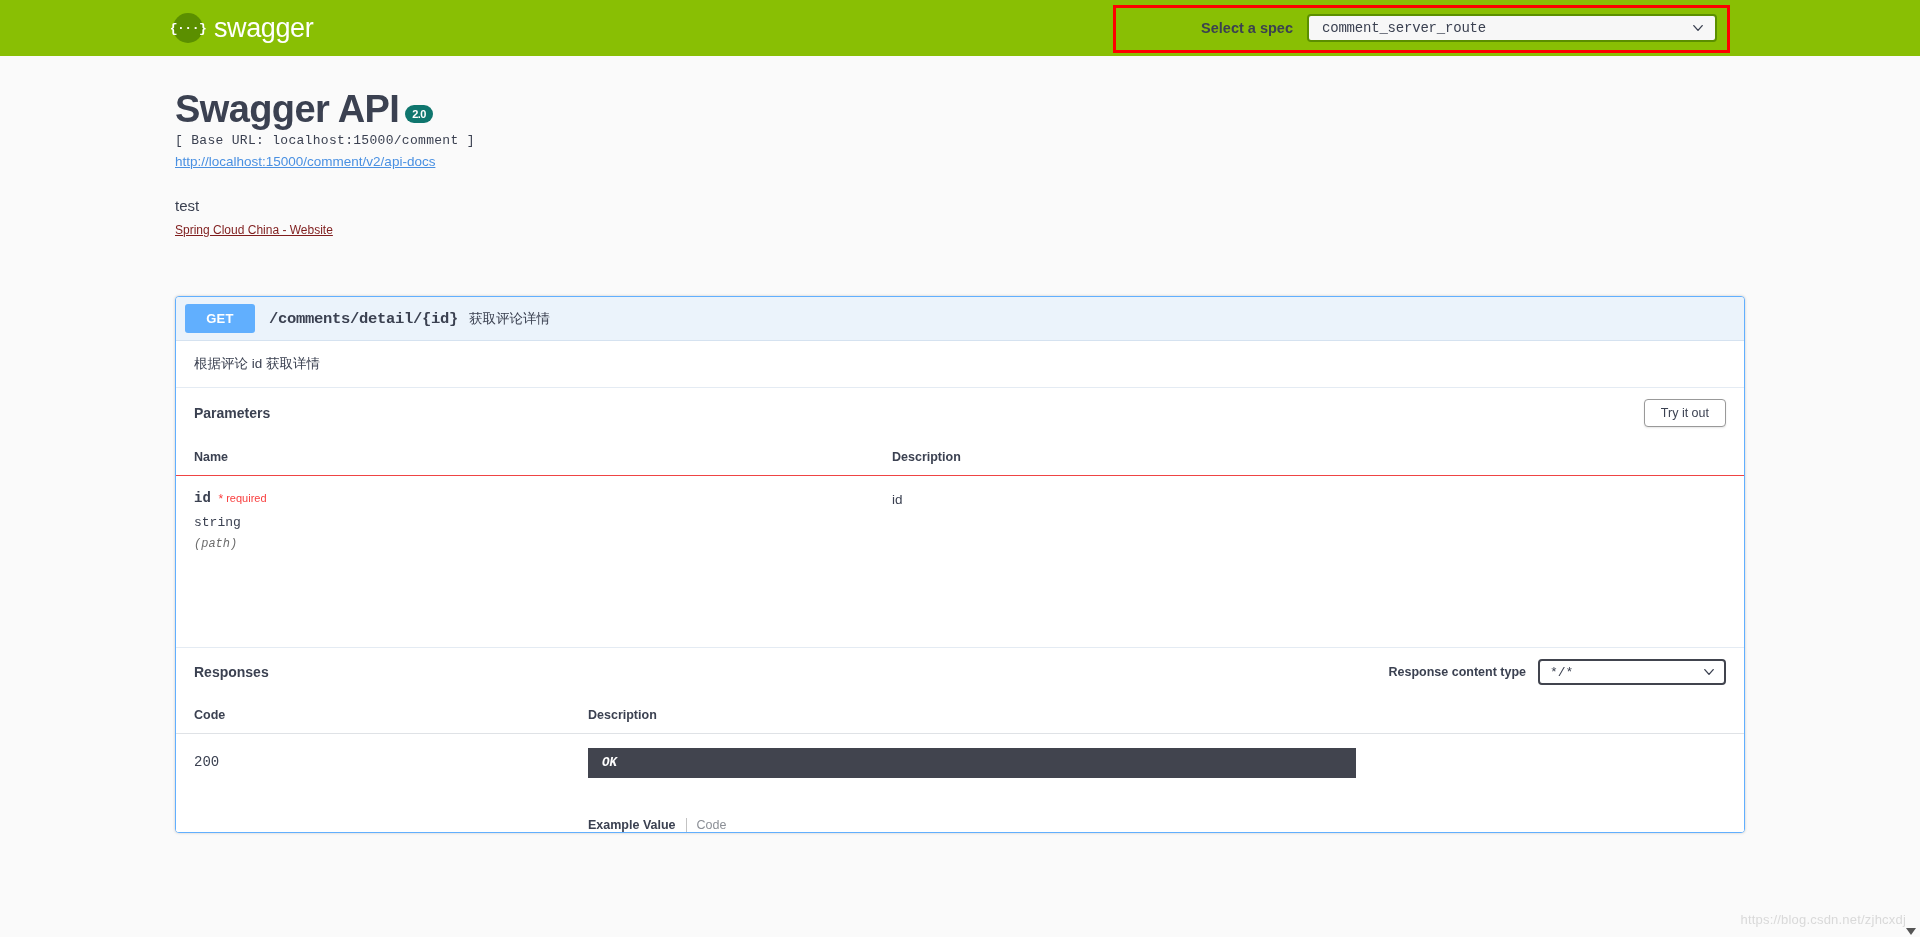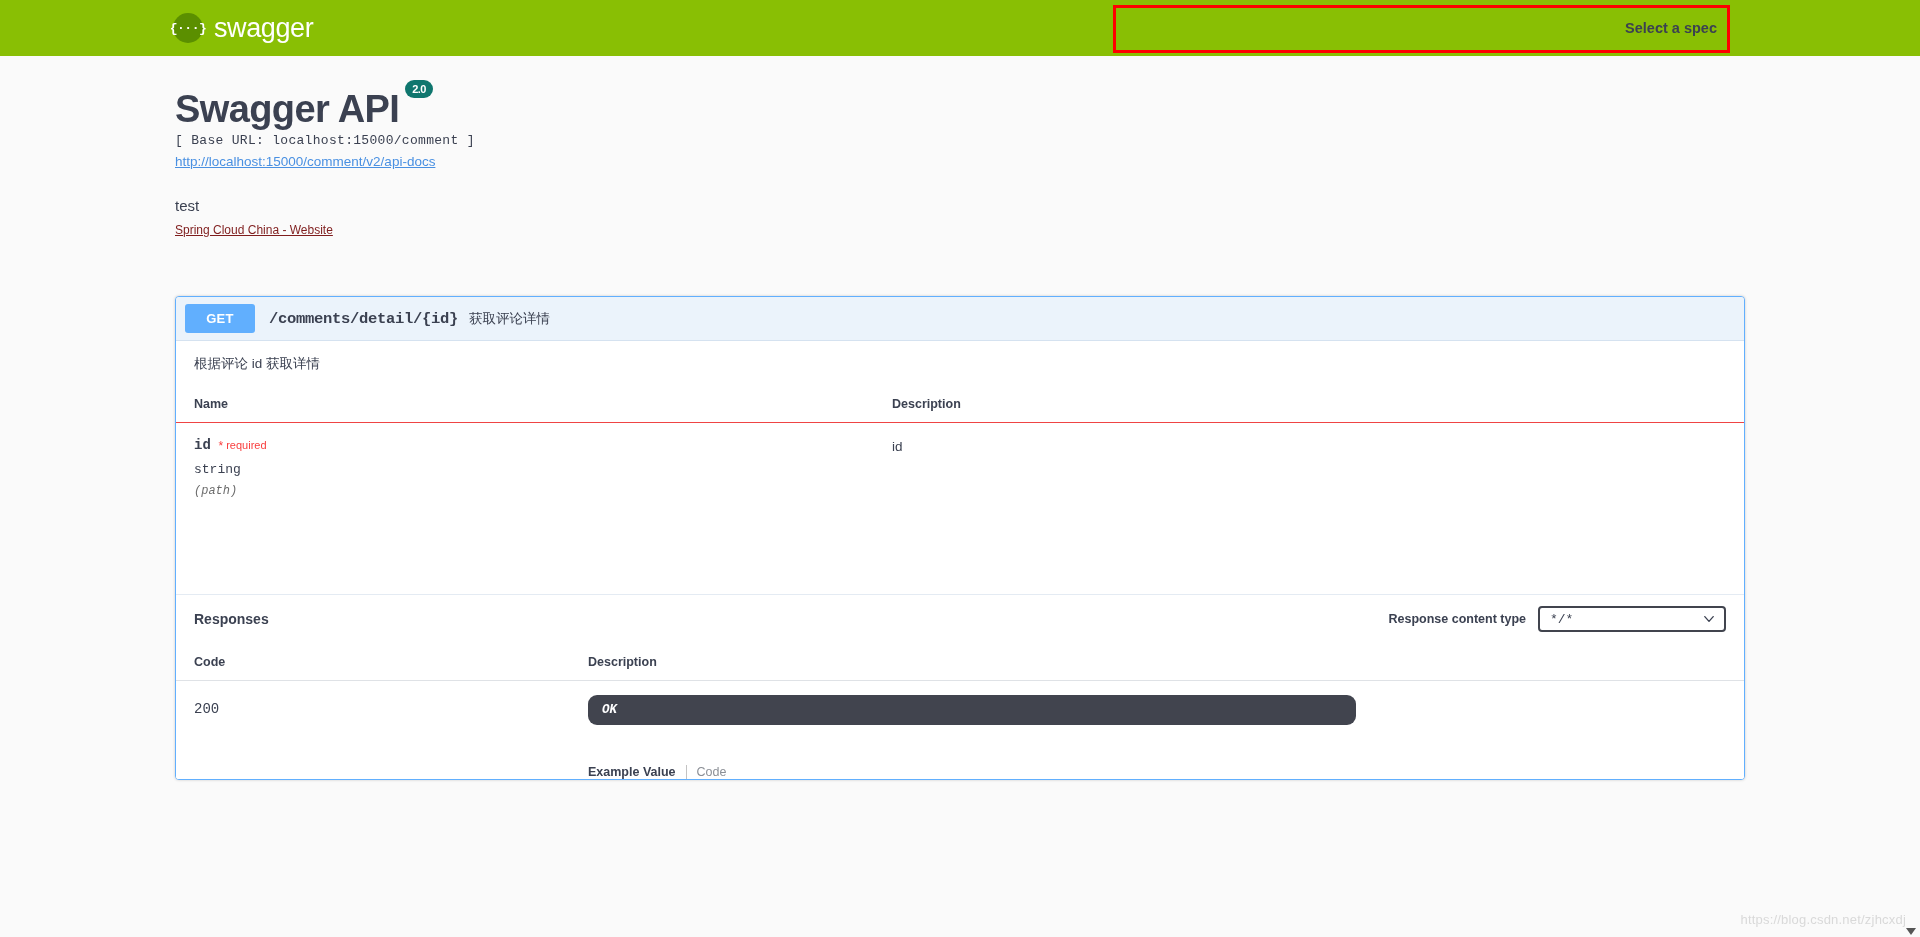--- a/index.html
+++ b/index.html
@@ -120,21 +120,21 @@
 
   .info-block {
     padding: 32px 0 0 20px;
   }
   .api-title {
     font-size: 38px;
     font-weight: bold;
     color: #3b4151;
     margin: 0;
     display: flex;
-    align-items: flex-start;
+    align-items: flex-end;
     letter-spacing: -0.6px;
   }
   .version-badge {
     display: inline-block;
     background: #0f766e;
     color: #ffffff;
     font-size: 11px;
     font-weight: bold;
     padding: 3px 7px;
     border-radius: 57px;
@@ -393,21 +393,21 @@
   }
   .col-code { width: 376px; }
   .resp-code {
     font-family: "Liberation Mono", monospace;
     font-size: 14px;
     color: #3b4151;
     padding-top: 6px;
   }
   .resp-markdown {
     background: #41444e;
-    border-radius: 9px;
+    border-radius: 0;
     padding: 12px 14px;
     color: #ffffff;
     font-family: "Liberation Mono", monospace;
     font-size: 12.5px;
     font-style: italic;
     font-weight: bold;
     width: 768px;
     box-sizing: border-box;
     height: 30px;
     display: flex;
@@ -462,20 +462,26 @@
 <body>
 
 <div class="topbar">
   <div class="topbar-inner">
     <div class="logo-wrap">
       <div class="logo-mark">{···}</div>
       <div class="logo-text">swagger</div>
     </div>
     <div class="spec-selector">
       <span class="spec-label">Select a spec</span>
+      <div class="spec-select">
+        <span class="spec-select-value">comment_server_route</span>
+        <svg class="spec-chevron" viewBox="0 0 20 20">
+          <path d="M3 6 L10 14 L17 6" fill="none" stroke="#3b4151" stroke-width="2.2" stroke-linecap="round" stroke-linejoin="round"></path>
+        </svg>
+      </div>
     </div>
   </div>
   <div class="annot-box"></div>
 </div>
 
 <div class="container">
 
   <div class="info-block">
     <h1 class="api-title">
       <span>Swagger API</span>
@@ -492,20 +498,24 @@
     <div class="operation">
       <div class="op-summary">
         <span class="op-method">GET</span>
         <span class="op-path">/comments/detail/{id}</span>
         <span class="op-summary-text">获取评论详情</span>
       </div>
 
       <div class="op-body">
         <div class="op-description">根据评论 id 获取详情</div>
 
+        <div class="section-bar">
+          <span class="section-title">Parameters</span>
+          <button class="tryout-btn">Try it out</button>
+        </div>
 
         <table class="params-table">
           <thead>
             <tr>
               <th class="col-name">Name</th>
               <th>Description</th>
             </tr>
           </thead>
           <tbody>
             <tr class="params-row-tall">

